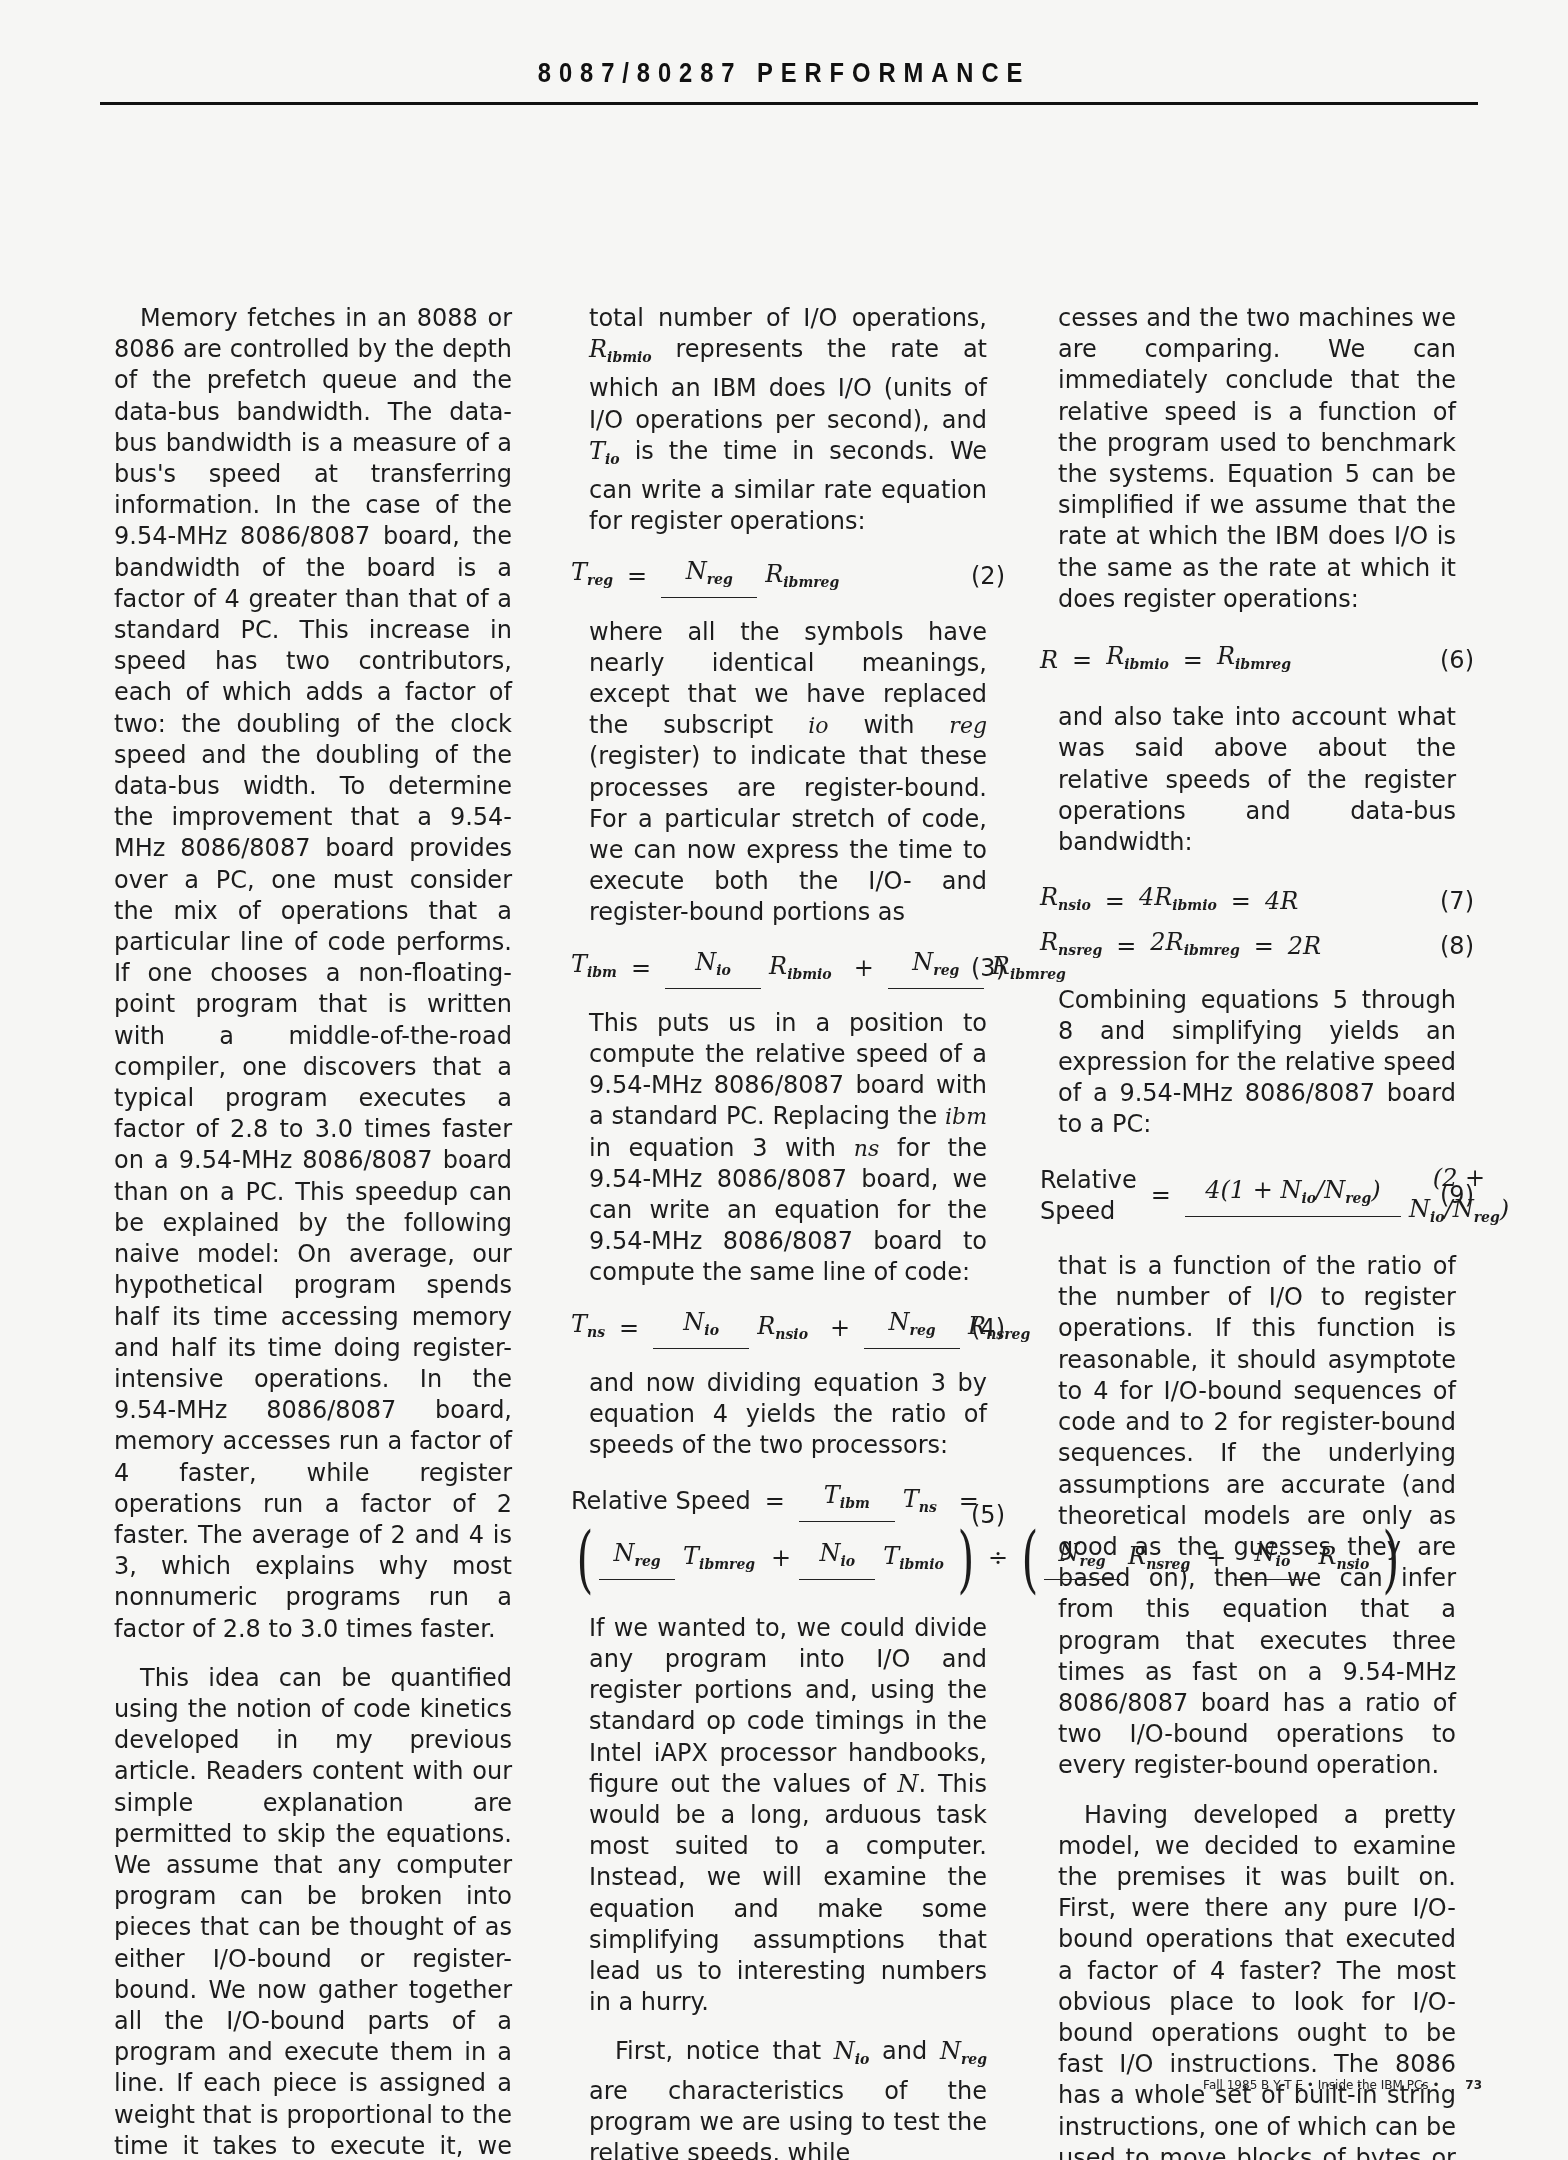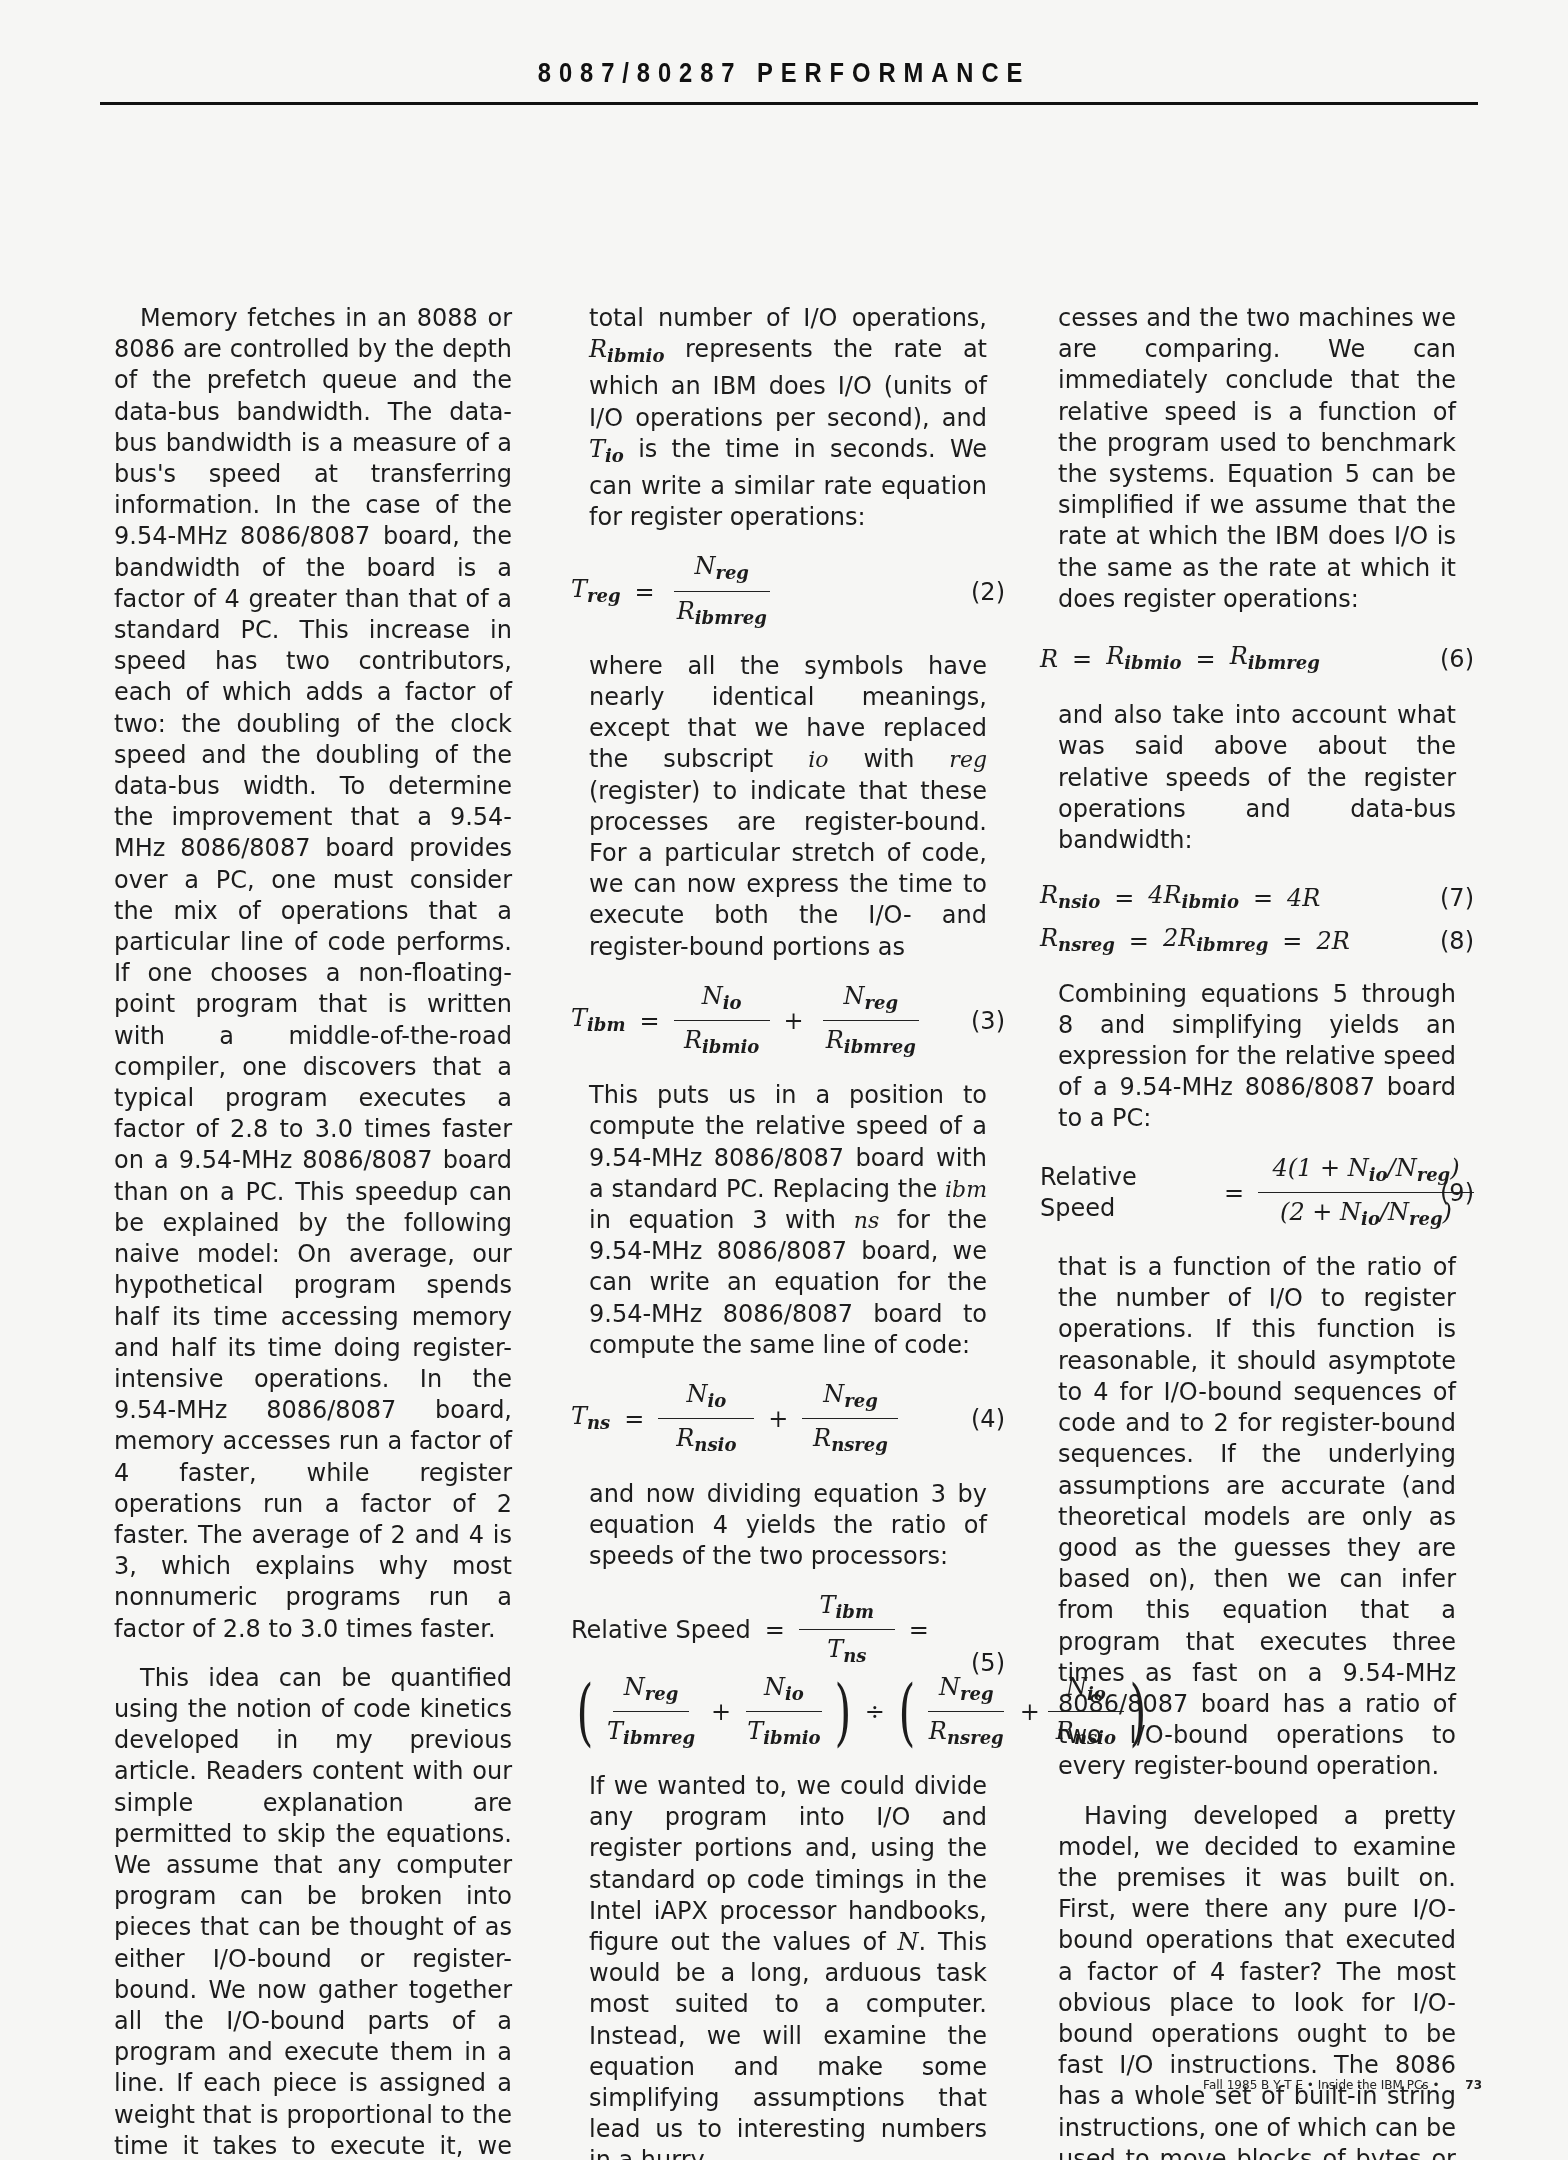--- a/index.html
+++ b/index.html
@@ -30,31 +30,31 @@
     font-size: 24px; line-height: 31.2px;
     text-align: justify;
     hyphens: manual;
   }
   .col1 { left: 96px; }
   .col2 { left: 571px; }
   .col3 { left: 1040px; }
   .col p { margin: 18px; }
   .col p.indent { text-indent: 26px; }
   .mi { font-family: "DejaVu Serif", serif; font-style: italic; }
-  .sub { font-family: "DejaVu Serif", serif; font-style: italic; font-weight: bold; font-size: 18px; vertical-align: -5px; }
+  .sub { font-family: "DejaVu Serif", serif; font-style: italic; font-weight: bold; font-size: 14px; vertical-align: -5px; }
   .it { font-style: italic; font-family: "DejaVu Serif", serif; font-size: 22px; }
   .eq {
     position: relative; display: flex; align-items: center;
     margin: 16px 0 14px 0;
     font-family: "DejaVu Serif", serif; font-style: italic; font-size: 24px;
     text-align: left;
   }
   .eq .num { position: absolute; right: 0; font-style: normal; font-family: "DejaVu Sans", sans-serif; }
   .eq .op { margin: 0 14px; font-style: normal; }
-  .frac { display: inline-flex; flex-direction: column; align-items: center; vertical-align: middle; }
+  .frac { display: inline-flex; flex-direction: row; align-items: center; vertical-align: middle; }
   .frac .n { padding: 0 8px 2px 8px; border-bottom: 1.5px solid #222; min-width: 80px; text-align: center; }
   .frac .d { padding: 4px 8px 0 8px; text-align: center; }
   .lbl { font-style: normal; font-family: "DejaVu Sans", sans-serif; }
   .paren { font-size: 72px; font-style: normal; font-weight: 200; line-height: 1; transform: scaleX(0.6); display: inline-block; }
   .eq5row { display: flex; align-items: center; margin: 0 0 12px 0; font-family: "DejaVu Serif", serif; font-style: italic; font-size: 24px; }
   .eq5row .op { margin: 0 8px; font-style: normal; }
   .eq5row .frac .n { min-width: 60px; }
   .footer {
     position: absolute; top: 2078px; right: 86px;
     font-size: 12px; color: #222;

